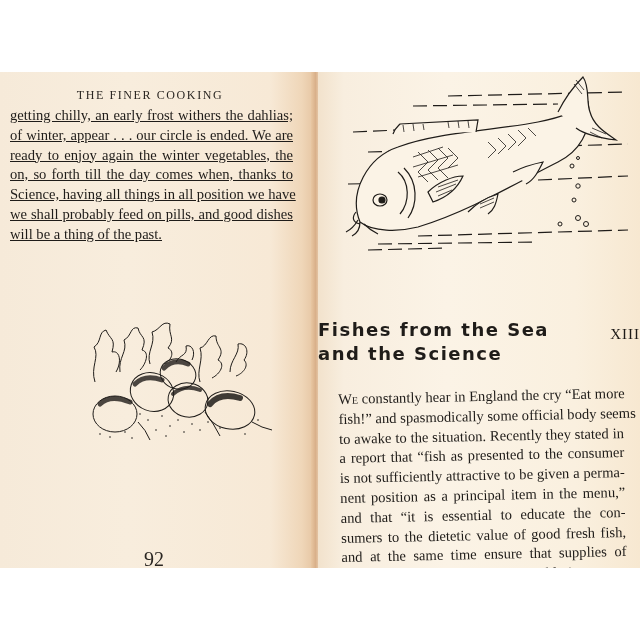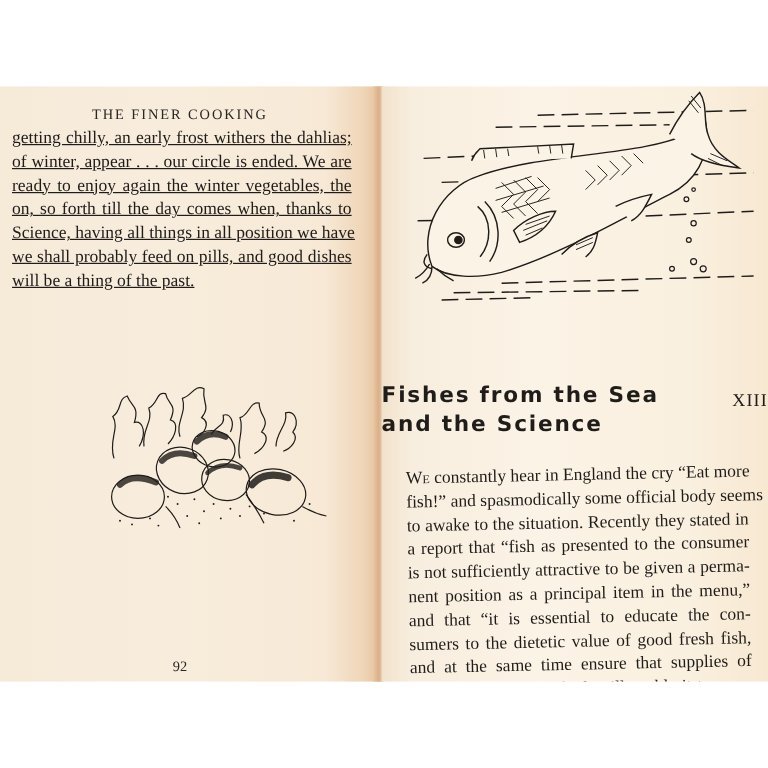--- a/index.html
+++ b/index.html
@@ -23,21 +23,21 @@
     position: absolute; left: 0; width: 300px; top: 16px; text-align: center;
     font-size: 12px; letter-spacing: 1.6px; color: #2a2622;
   }
   .body-text {
     position: absolute; font-size: 14.6px; line-height: 19.8px; text-align: justify; color: #1f1c19;
   }
   .left .body-text { left: 10px; width: 283px; top: 34px; text-decoration: underline; }
   .right .body-text { left: 20px; width: 285px; top: 318px; transform: rotate(-1.2deg); transform-origin: left top; }
   .body-text .line { display: block; text-align: justify; text-align-last: justify; white-space: nowrap; }
   .body-text .line.last { text-align-last: left; }
-  .folio { position: absolute; font-size: 12px; color: #2a2622; }
+  .folio { position: absolute; font-size: 20px; color: #2a2622; }
   .left .folio { left: 144px; top: 476px; }
   .right .folio { left: 153px; top: 480px; margin-top: 38px; }
   .chapter-num { position: absolute; left: 0; width: 322px; top: 224px; text-align: right; font-size: 15px; letter-spacing: 1px; margin-top: 30px; }
   .chapter-title {
     position: absolute; left: 0; width: 340px; top: 246px; text-align: left;
     font-family: "DejaVu Sans", "Liberation Sans", sans-serif; font-weight: bold;
     font-size: 18px; line-height: 24px; letter-spacing: 1.5px; color: #1f1c19;
   }
   .illus { position: absolute; }
   .radish-illus { left: 80px; top: 240px; width: 200px; height: 130px; }

